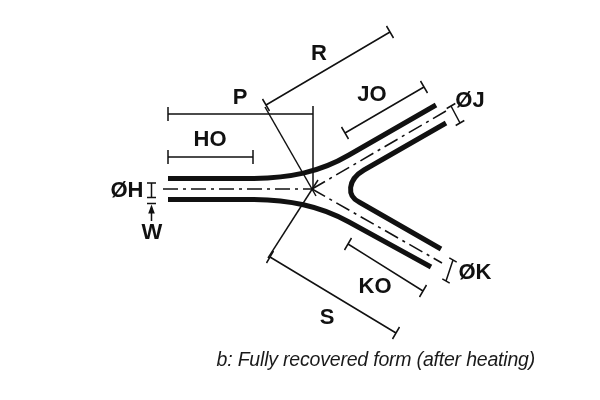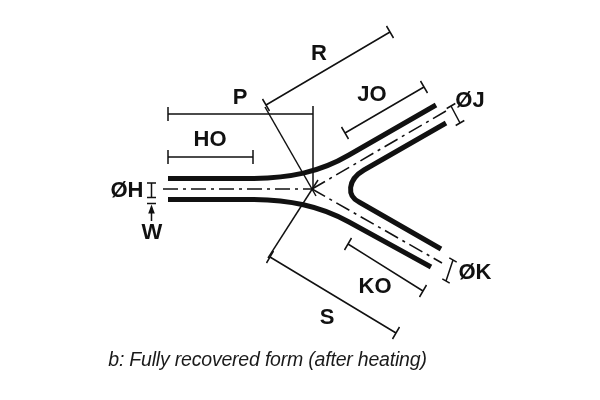--- a/index.html
+++ b/index.html
@@ -17,21 +17,21 @@
   .wall{stroke:var(--line);stroke-width:5;fill:none;stroke-linecap:butt;stroke-linejoin:round;}
   .cline{stroke:var(--line);stroke-width:1.6;fill:none;stroke-dasharray:15 5 3 5;}
   .dim{stroke:var(--line);stroke-width:1.5;fill:none;stroke-linecap:butt;}
   .dim-label{
     font-family:"Liberation Sans", sans-serif;
     font-size:22px;font-weight:600;fill:var(--line);
     text-anchor:middle;
   }
   .caption{
     position:absolute;left:0;top:348px;width:535px;
-    text-align:center;font-style:italic;font-size:19.5px;
+    text-align:right;font-style:italic;font-size:19.5px;
     letter-spacing:-0.2px;color:#1a1a1a;
   }
 </style>
 </head>
 <body>
 
 <div class="stage">
   <svg width="600" height="400" viewBox="0 0 600 400">
 
     <g>

